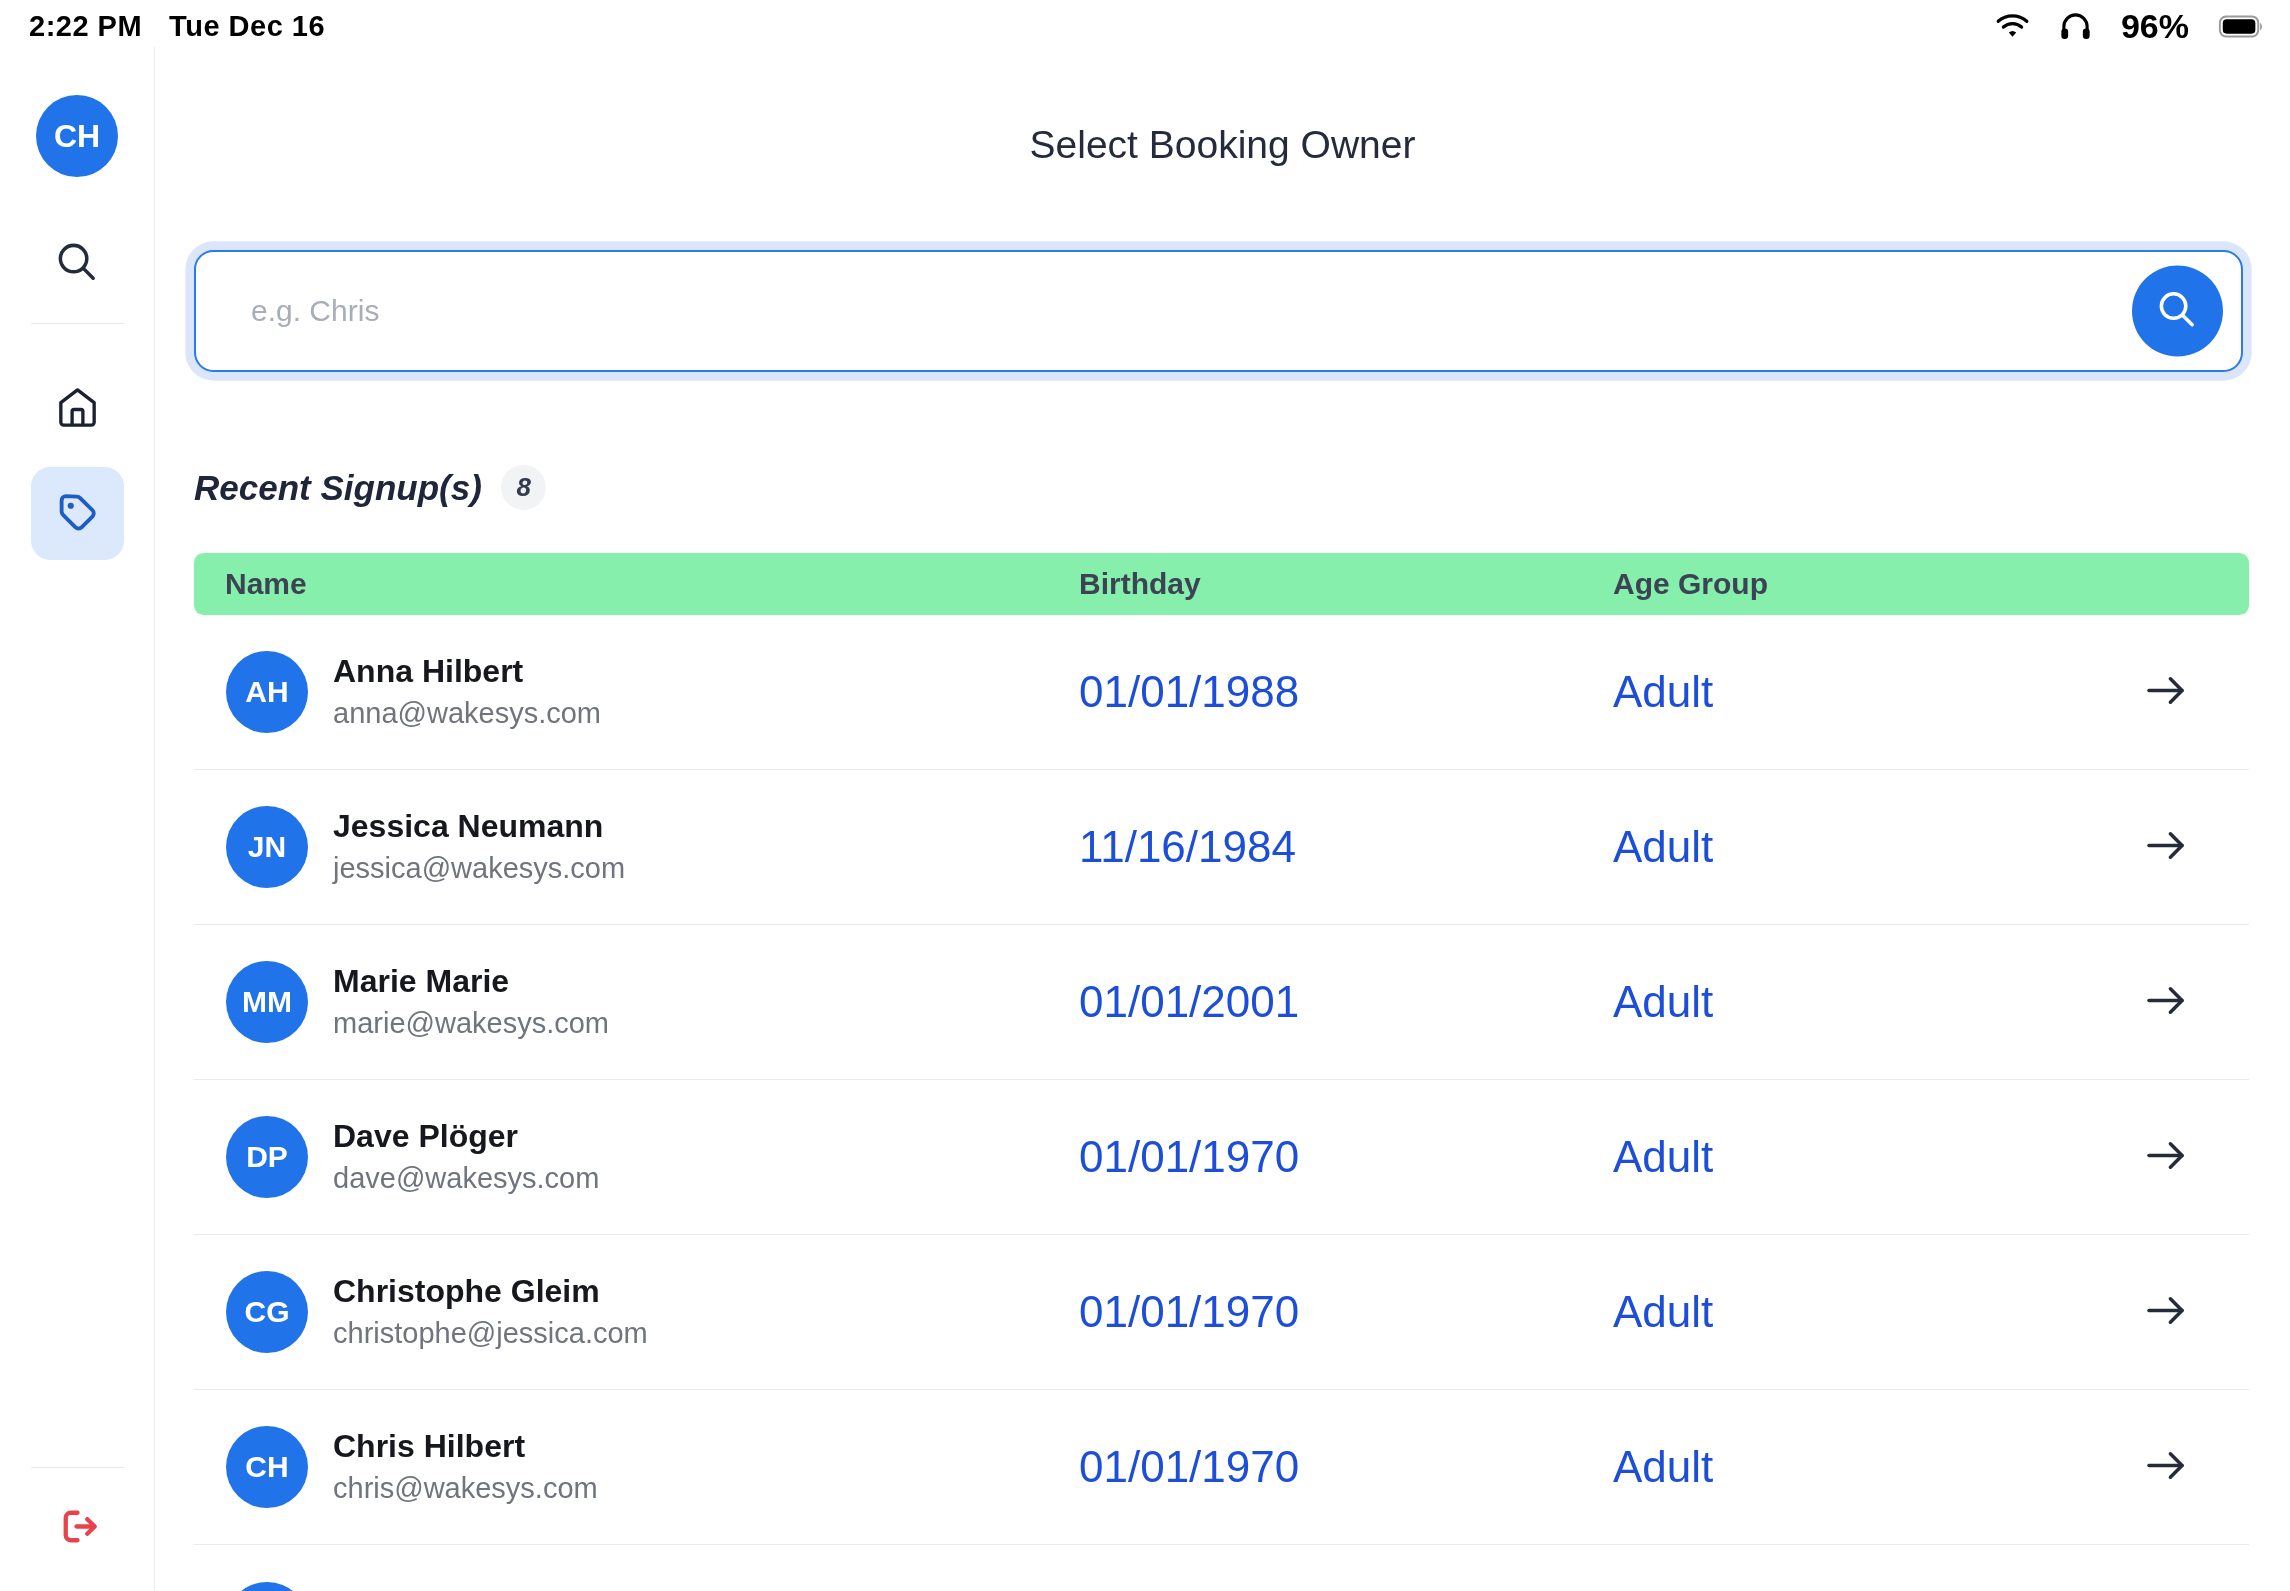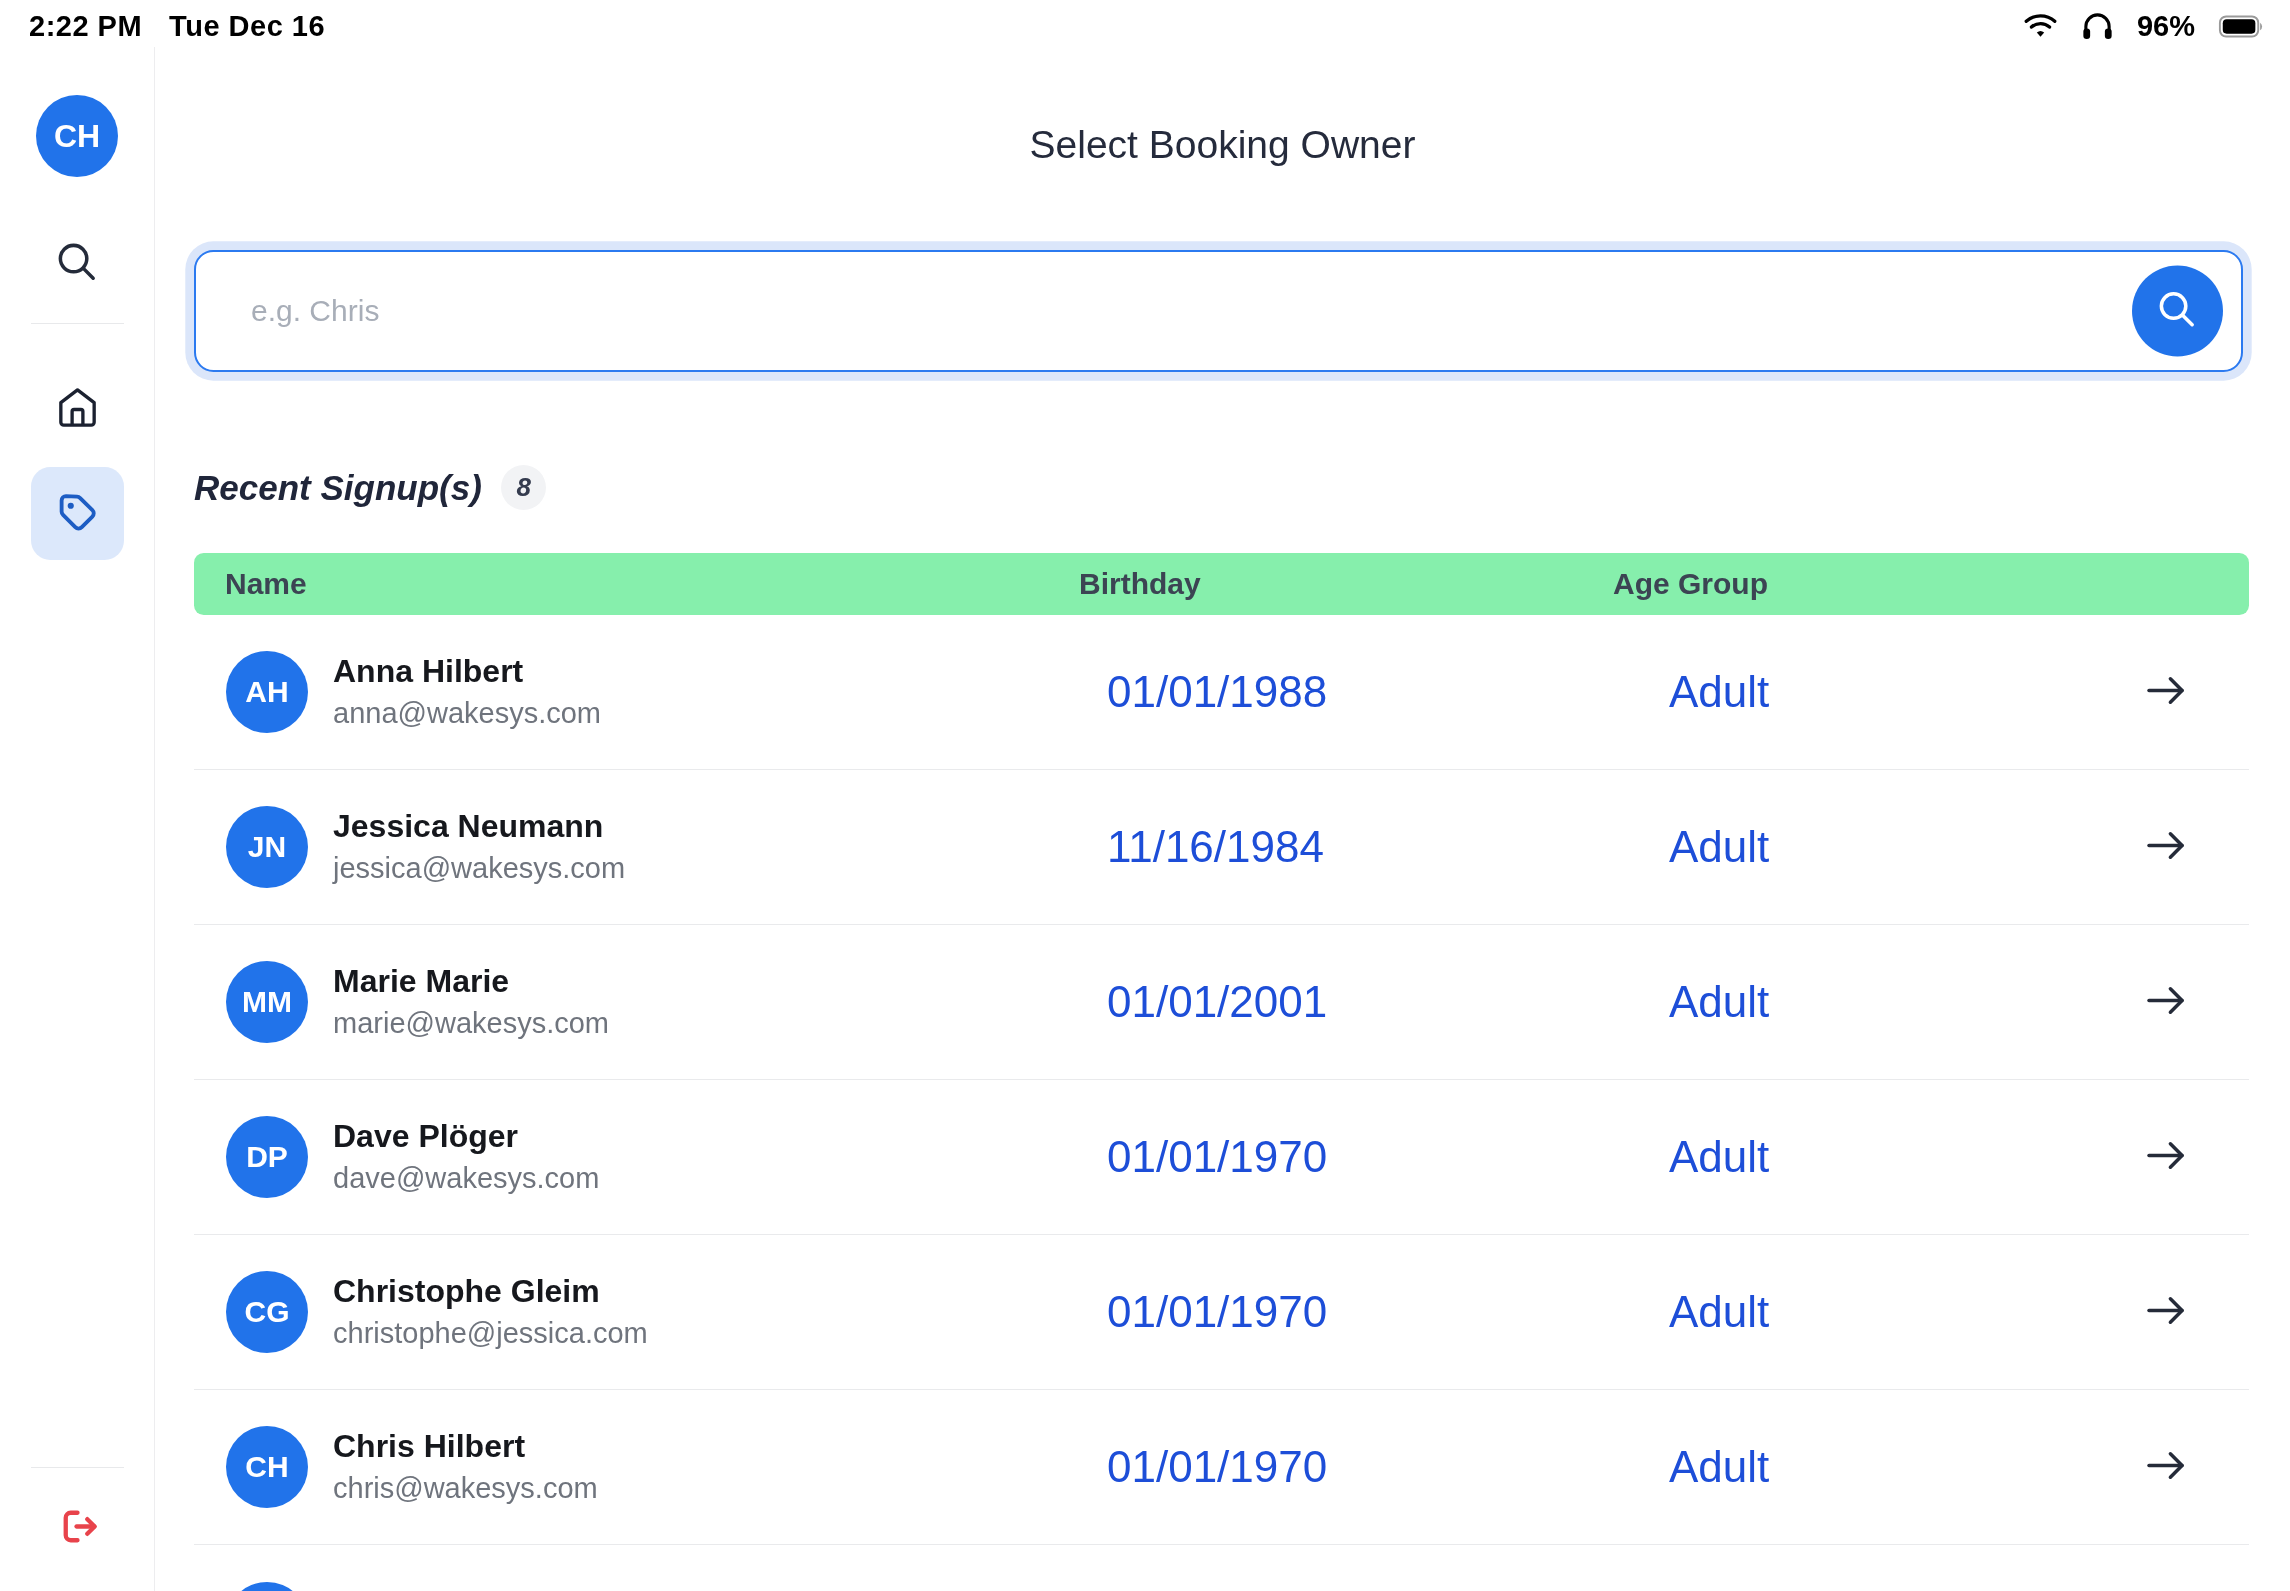--- a/index.html
+++ b/index.html
@@ -4,22 +4,22 @@
 <style>
   * { margin:0; padding:0; box-sizing:border-box; }
   html,body { width:2290px; height:1591px; overflow:hidden; background:#fff;
     font-family:"Liberation Sans", sans-serif; color:#16181d; }
 
   
   .status-bar { height:47px; display:flex; align-items:center;
     justify-content:space-between; padding:5.8px 27px 0 29px; }
   .sb-left { display:flex; align-items:baseline; gap:27px;
     font-size:29px; font-weight:700; color:#000; letter-spacing:0.5px; }
-  .sb-right { display:flex; align-items:center; gap:23px;
-    font-size:29px; font-weight:600; color:#000; }
+  .sb-right { display:flex; align-items:center; gap:29px;
+    font-size:34px; font-weight:600; color:#000; }
   .sb-right svg { display:block; }
   .batt-wrap { display:flex; align-items:center; gap:1.9px; }
 
   
   .shell { display:flex; height:1545px; }
 
   
   .sidebar { width:155px; flex:0 0 155px; border-right:1.9px solid #ededef;
     display:flex; flex-direction:column; align-items:center; position:relative; }
   .side-avatar { margin-top:48px; width:82px; height:82px; border-radius:50%;
@@ -57,21 +57,21 @@
     background:#f2f3f5; color:#343b4e; font-size:26px; font-weight:700;
     display:flex; align-items:center; justify-content:center; }
 
   
   .table { margin:43px 41px 0 39px; }
   .t-grid { display:grid; grid-template-columns:885px 534px auto 165px;
     align-items:center; }
   .t-header { height:62px; background:#86efac; border-radius:9.7px;
     font-size:30px; font-weight:700; color:#3c4453; }
   .t-header .hc-name { padding-left:31px; }
-  .t-row { height:155px; border-bottom:1.9px solid #e9eaec; cursor:pointer;gap:28px; }
+  .t-row { height:155px; border-bottom:1.9px solid #e9eaec; cursor:pointer; }
   .cell-name { display:flex; align-items:center; gap:25px; padding-left:32px; }
   .row-avatar { width:82px; height:82px; border-radius:50%; background:var(--blue);
     color:#fff; font-size:30px; font-weight:700; flex:0 0 82px;
     display:flex; align-items:center; justify-content:center; }
   .nm { font-size:32px; font-weight:700; color:#16181d; line-height:1.25; }
   .em { font-size:29px; color:#6f747d; line-height:1.3; margin-top:3.9px; }
   .bday, .age { font-size:44px; color:#1d4ed8; }
   .cell-arrow { display:flex; justify-content:center; }
   .t-row.partial { border-bottom:none; }
 

